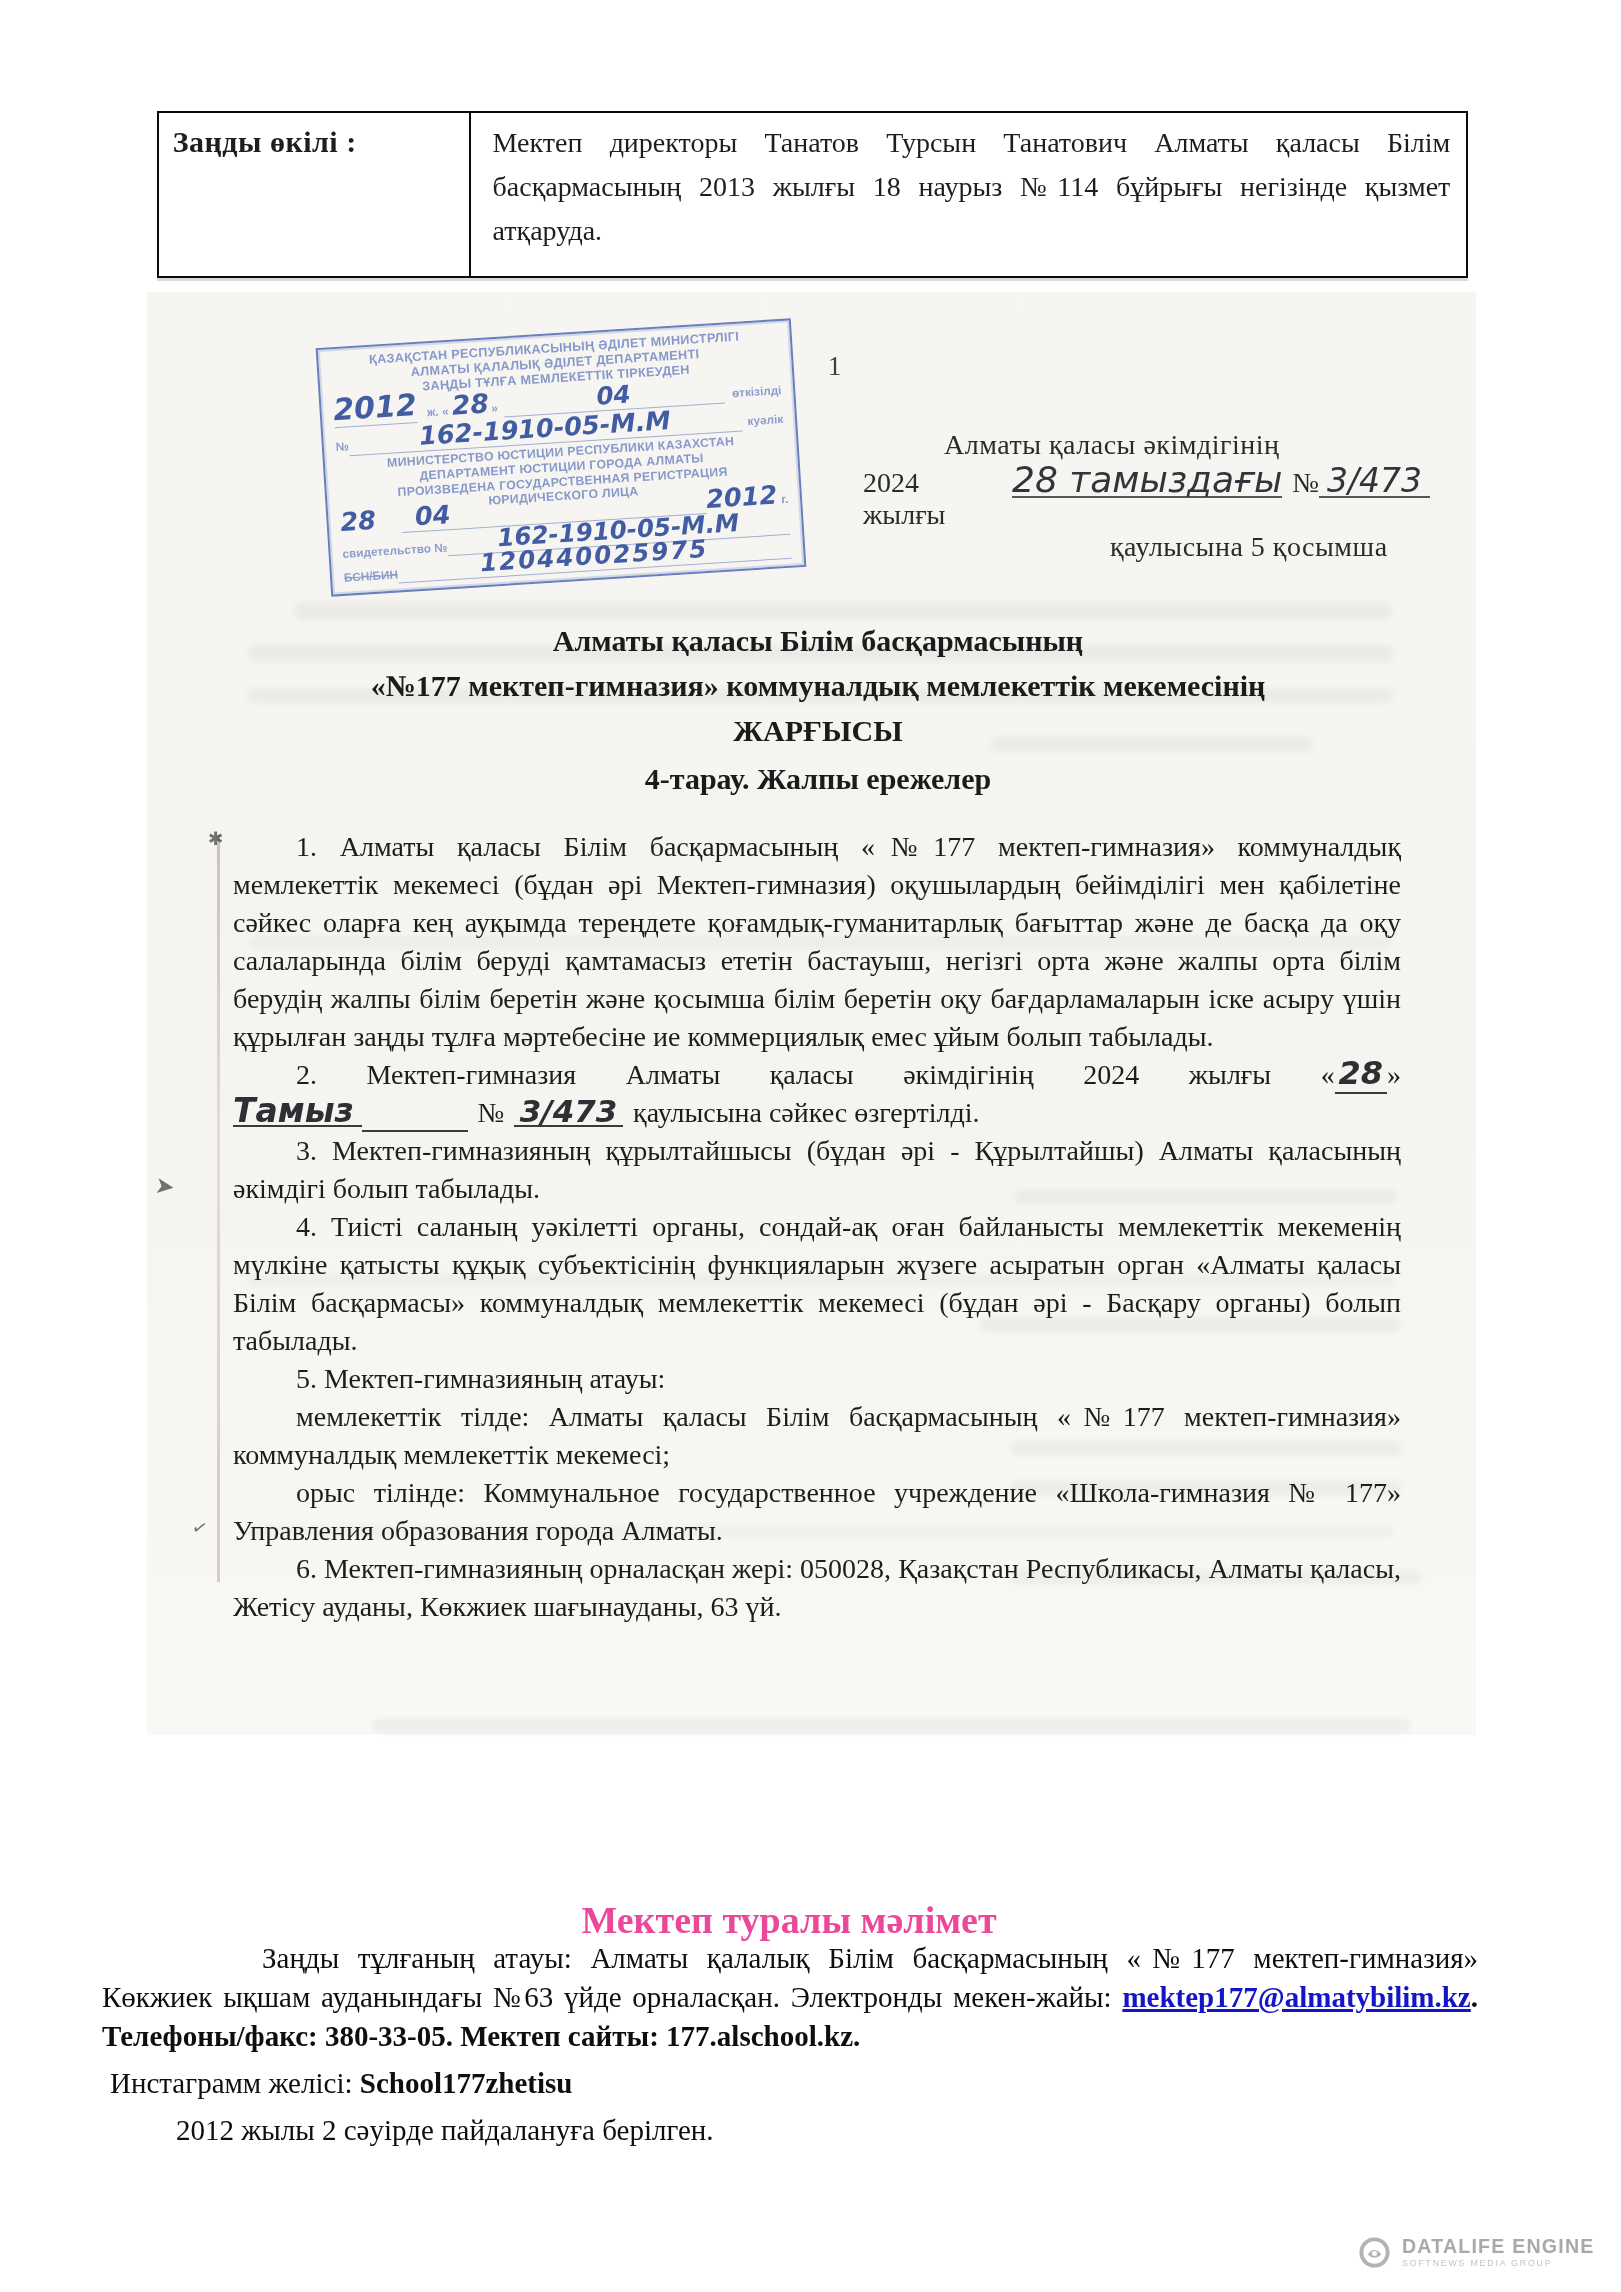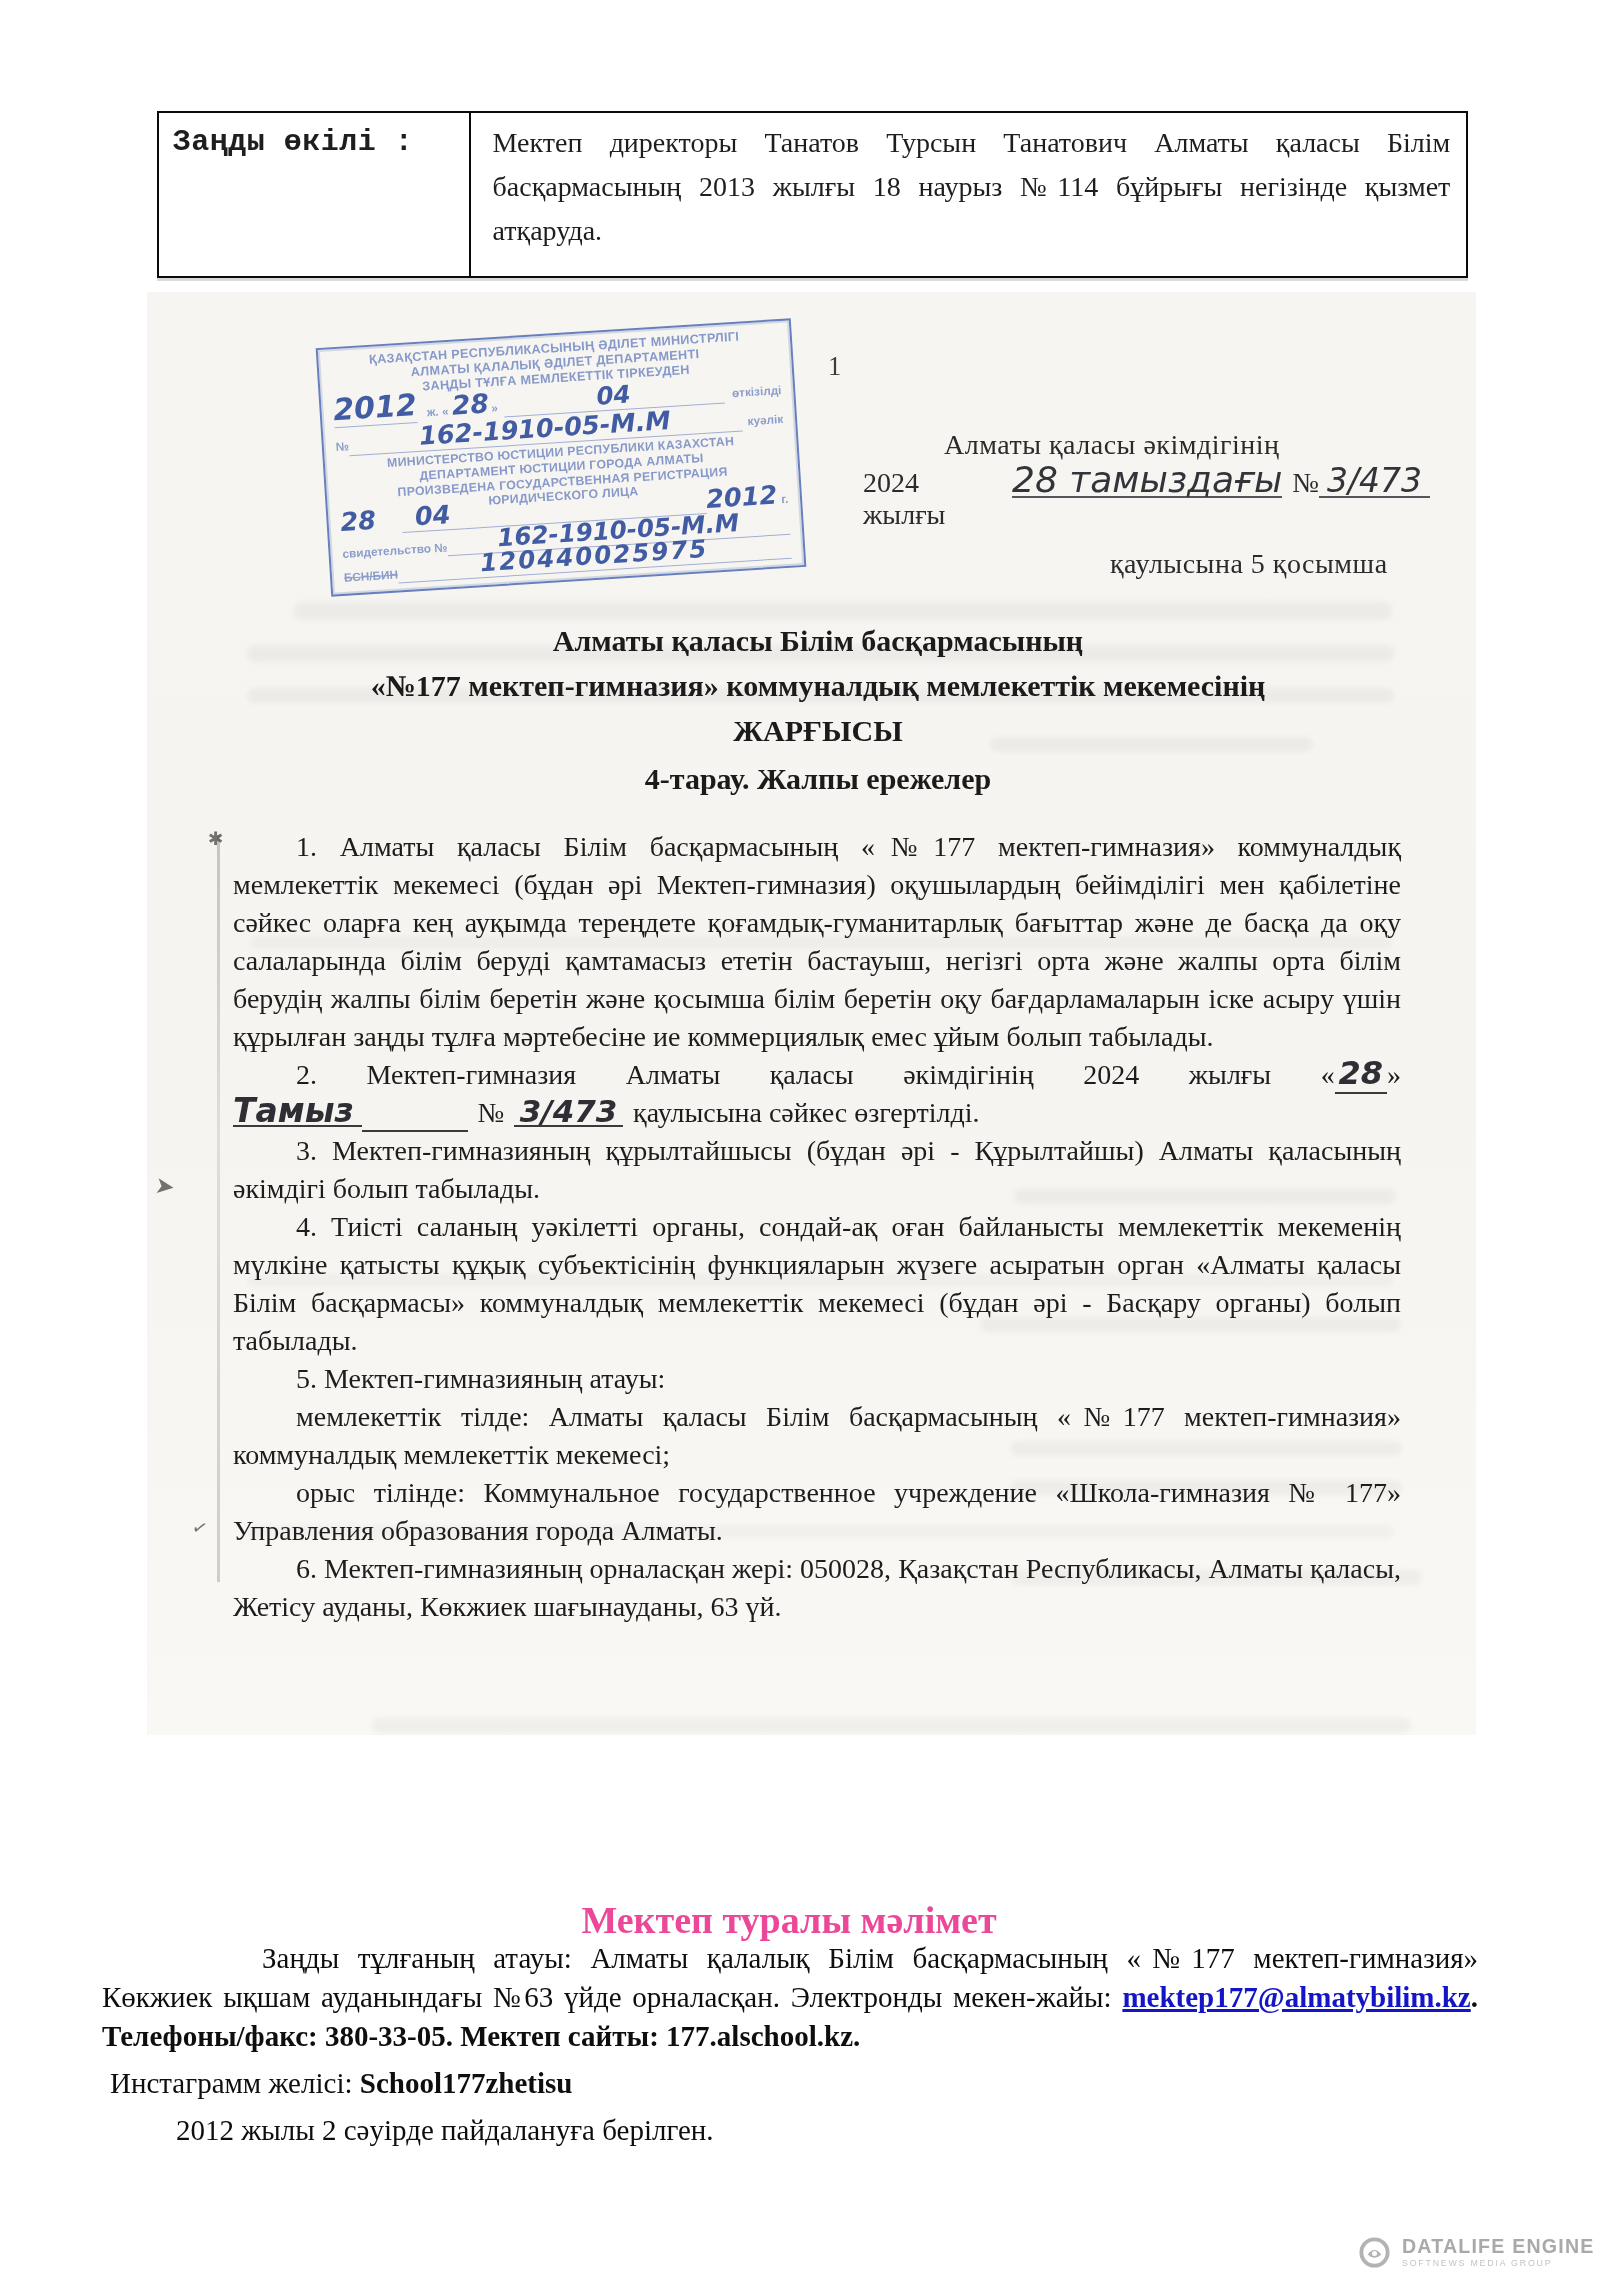--- a/index.html
+++ b/index.html
@@ -18,21 +18,21 @@
     left:157px; top:111px; width:1311px; height:167px;
     border:2.9px solid #0a0a0a;
     box-sizing:border-box;
     display:flex;
     background:#ffffff;
     box-shadow:0 2.9px 0 #3a3a3a33;
   }
   .cell-label {
     width:312px; border-right:2.9px solid #0a0a0a;
     padding:11.8px 13.7px; box-sizing:border-box;
-    font-weight:bold; font-size:30px; letter-spacing:0.5px;font-family:Liberation Mono, monospace;
+    font-weight:bold; font-size:30px; letter-spacing:0.5px;
   }
   .cell-value {
     flex:1; padding:7.8px 15.7px 7.8px 21.6px; box-sizing:border-box;
     font-size:28px; line-height:44px; text-align:justify;
   }
 
   
   .scan-bg {
     left:147px; top:292px; width:1329px; height:1443px;
     background:linear-gradient(180deg,#f7f5f2 0%, #f6f4f0 55%, #f9f8f5 100%);
@@ -81,21 +81,21 @@
   .u { border-bottom:1.5px solid rgba(91,118,187,.6); }
   .lbl { font-size:11.8px; font-weight:bold; opacity:.75; white-space:nowrap; }
 
   
   .page-num { left:828px; top:351px; font-size:26.5px; color:#3c3c3c; font-family:"Liberation Serif",serif; }
 
   
   .annot { left:863px; top:429px; width:567px; font-size:28px; color:#2b2b2b; }
   .annot .l1 { margin-left:81px; letter-spacing:0.5px; }
   .annot .l2 { display:flex; align-items:baseline; margin-top:2px; }
-  .annot .l3 { margin-left:247px; margin-top:17px; letter-spacing:0.5px; }
+  .annot .l3 { margin-left:247px; margin-top:0px; letter-spacing:0.5px; }
   .hw-dark {
     font-family:"DejaVu Sans", sans-serif;
     font-style:italic; font-weight:normal; color:#33333a;
     white-space:nowrap;
   }
   .annot .hw-date { font-size:36px; flex:1; text-align:center; border-bottom:2px solid #55555a; margin:0 9.8px; line-height:33px;}
   .annot .hw-no { font-size:33px; width:116px; text-align:center; border-bottom:2px solid #55555a; line-height:31px;}
 
   
   .charter-title {

